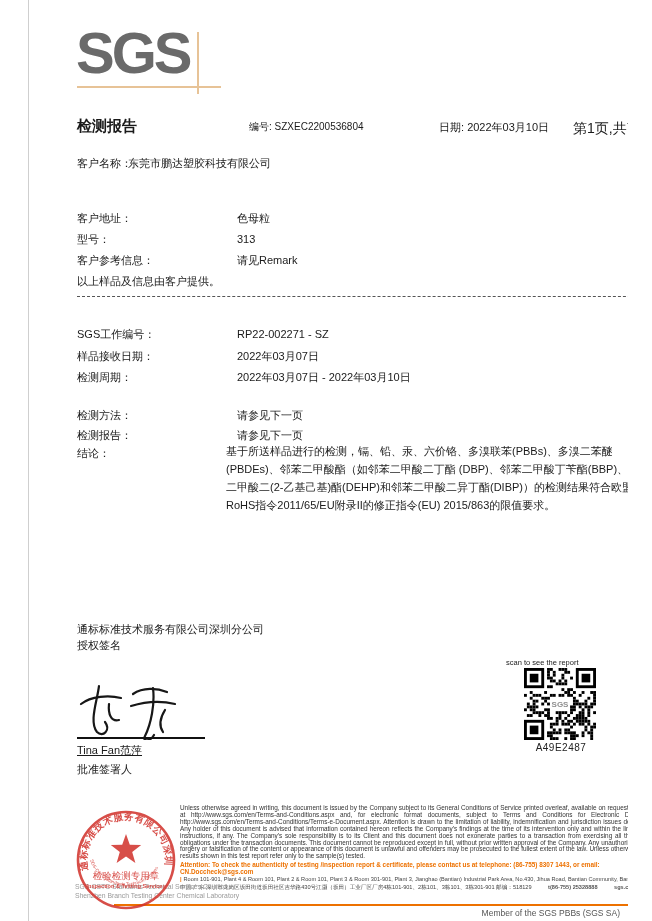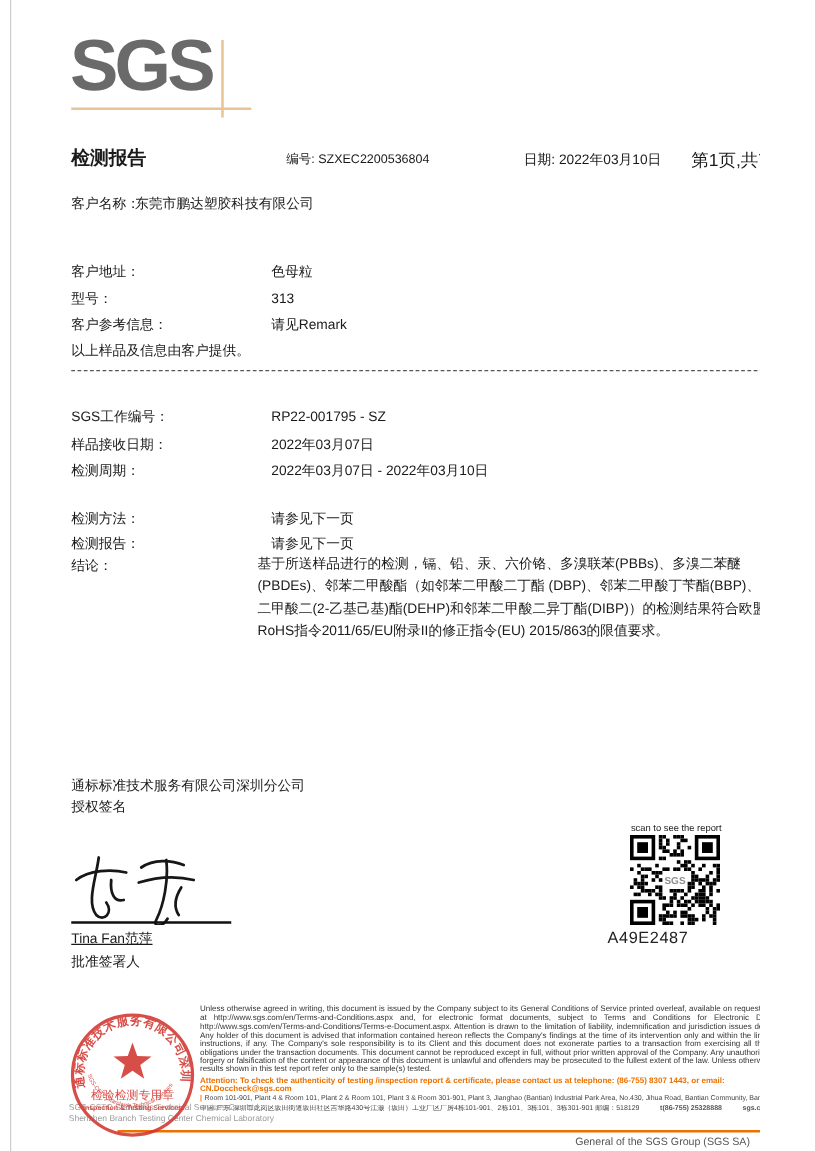--- a/index.html
+++ b/index.html
@@ -1,18 +1,18 @@
 <!DOCTYPE html>
 <html><head>
 <meta charset="utf-8">
 <style>
   html,body{margin:0;padding:0;background:#ffffff;}
   .page{
     position:relative;width:608px;height:921px;background:#fff;overflow:hidden;
-    font-family:"Liberation Sans","DejaVu Sans",sans-serif;color:#1a1a1a;
+    font-family:"Liberation Sans","DejaVu Sans",sans-serif;color:#1a1a1a;margin-left:20px;
   }
   .scanline{position:absolute;left:8px;top:0;width:1px;height:921px;background:#cfcfcf;}
 
   
   .logo{position:absolute;left:56px;top:24px;font-size:58px;font-weight:800;color:#6a6a6a;letter-spacing:-3px;line-height:1;}
   .logo-hline{position:absolute;left:57px;top:86px;width:144px;height:2px;background:#e7c397;}
   .logo-vline{position:absolute;left:177px;top:32px;width:2px;height:62px;background:#e7c397;}
 
   .title-row{position:absolute;left:57px;top:117px;width:588px;height:20px;}
   .doc-title{position:absolute;left:0;top:0;font-size:15px;font-weight:700;}
@@ -31,23 +31,23 @@
 
   
   .sig-company{position:absolute;left:57px;top:622px;font-size:11px;line-height:15px;}
   .sig-auth{position:absolute;left:57px;top:638px;font-size:11px;}
   .sig-svg{position:absolute;left:55px;top:682px;}
   .sig-line{position:absolute;left:57px;top:737px;width:128px;height:2px;background:#111;}
   .sig-name{position:absolute;left:57px;top:743px;font-size:11px;text-decoration:underline;}
   .sig-role{position:absolute;left:57px;top:762px;font-size:11px;}
 
   
-  .qr-caption{position:absolute;left:486px;top:658px;width:110px;text-align:center;font-size:7.5px;color:#222;}
+  .qr-caption{position:absolute;left:486px;top:658px;width:110px;text-align:left;font-size:7.5px;color:#222;}
   .qr-svg{position:absolute;left:504px;top:668px;}
-  .qr-code{position:absolute;left:486px;top:742px;width:110px;font-size:13px;letter-spacing:.5px;color:#222;}
+  .qr-code{position:absolute;left:486px;top:742px;width:110px;text-align:center;font-size:10px;letter-spacing:.5px;color:#222;}
 
   
   .footer-text{position:absolute;left:160px;top:805px;width:488px;}
   .disclaimer{font-size:6.4px;line-height:6.9px;text-align:justify;color:#333;}
   .attention{font-size:6.4px;line-height:7px;font-weight:700;color:#ed7100;margin-top:1px;}
   .addr-row{display:flex;justify-content:space-between;align-items:baseline;font-size:5.6px;line-height:6.6px;color:#444;white-space:nowrap;overflow:hidden;margin-top:1px;}
   .addr-row .bar{color:#ed7100;font-weight:700;margin-right:2px;}
   .addr-row .right{margin-left:6px;color:#555;font-weight:700;}
   .org-lines{position:absolute;left:55px;top:882px;font-size:6.8px;line-height:9px;color:#9a9a9a;white-space:nowrap;}
   .footer-rule{position:absolute;left:94px;top:904px;width:552px;height:2px;background:#ed7100;}
@@ -87,21 +87,21 @@
   <div class="row" style="top:274px">以上样品及信息由客户提供。</div>
   <div class="row" style="top:253px">
     <span>客户参考信息：</span>
     <span class="val val-far">请见Remark</span>
   </div>
 
   <div class="dashsep"></div>
 
   <div class="row" style="top:327px">
     <span>SGS工作编号：</span>
-    <span class="val val-far">RP22-001795 - SZ</span>
+    <span class="val val-far">RP22-002271 - SZ</span>
   </div>
   <div class="row" style="top:349px">
     <span>样品接收日期：</span>
     <span class="val val-far">2022年03月07日</span>
   </div>
   <div class="row" style="top:370px">
     <span>检测周期：</span>
     <span class="val val-far">2022年03月07日 - 2022年03月10日</span>
   </div>
   <div class="row" style="top:408px">
@@ -346,21 +346,21 @@
       <span class="right">sgs.china@sgs.com</span>
     </div>
   </div>
 
   <div class="org-lines">
     <div>SGS-CSTC Standards Technical Services Co., Ltd.</div>
     <div>Shenzhen Branch Testing Center Chemical Laboratory</div>
   </div>
 
   <div class="footer-rule"></div>
-  <div class="member">General of the SGS Group (SGS SA)</div>
+  <div class="member">Member of the SGS PBBs (SGS SA)</div>
 
   <svg class="stamp-svg" width="104" height="104" viewBox="0 0 104 104">
     <defs>
       <path id="arcTop" d="M 14 62 A 39.5 39.5 0 1 1 90 62"></path>
       <path id="arcBottom" d="M 16 52 A 38 38 0 0 0 88 52"></path>
     </defs>
     <circle cx="52" cy="52" r="48" fill="none" stroke="#d2342e" stroke-width="2.6"></circle>
     <polygon points="52,26 55.8,36.7 67.2,37.1 58.2,44 61.4,54.9 52,48.5 42.6,54.9 45.8,44 36.8,37.1 48.2,36.7" fill="#d2342e"></polygon>
     <text font-size="9.6" fill="#d2342e" letter-spacing="0.5" font-weight="700">
       <textPath href="#arcTop">通标标准技术服务有限公司深圳分公司</textPath>

